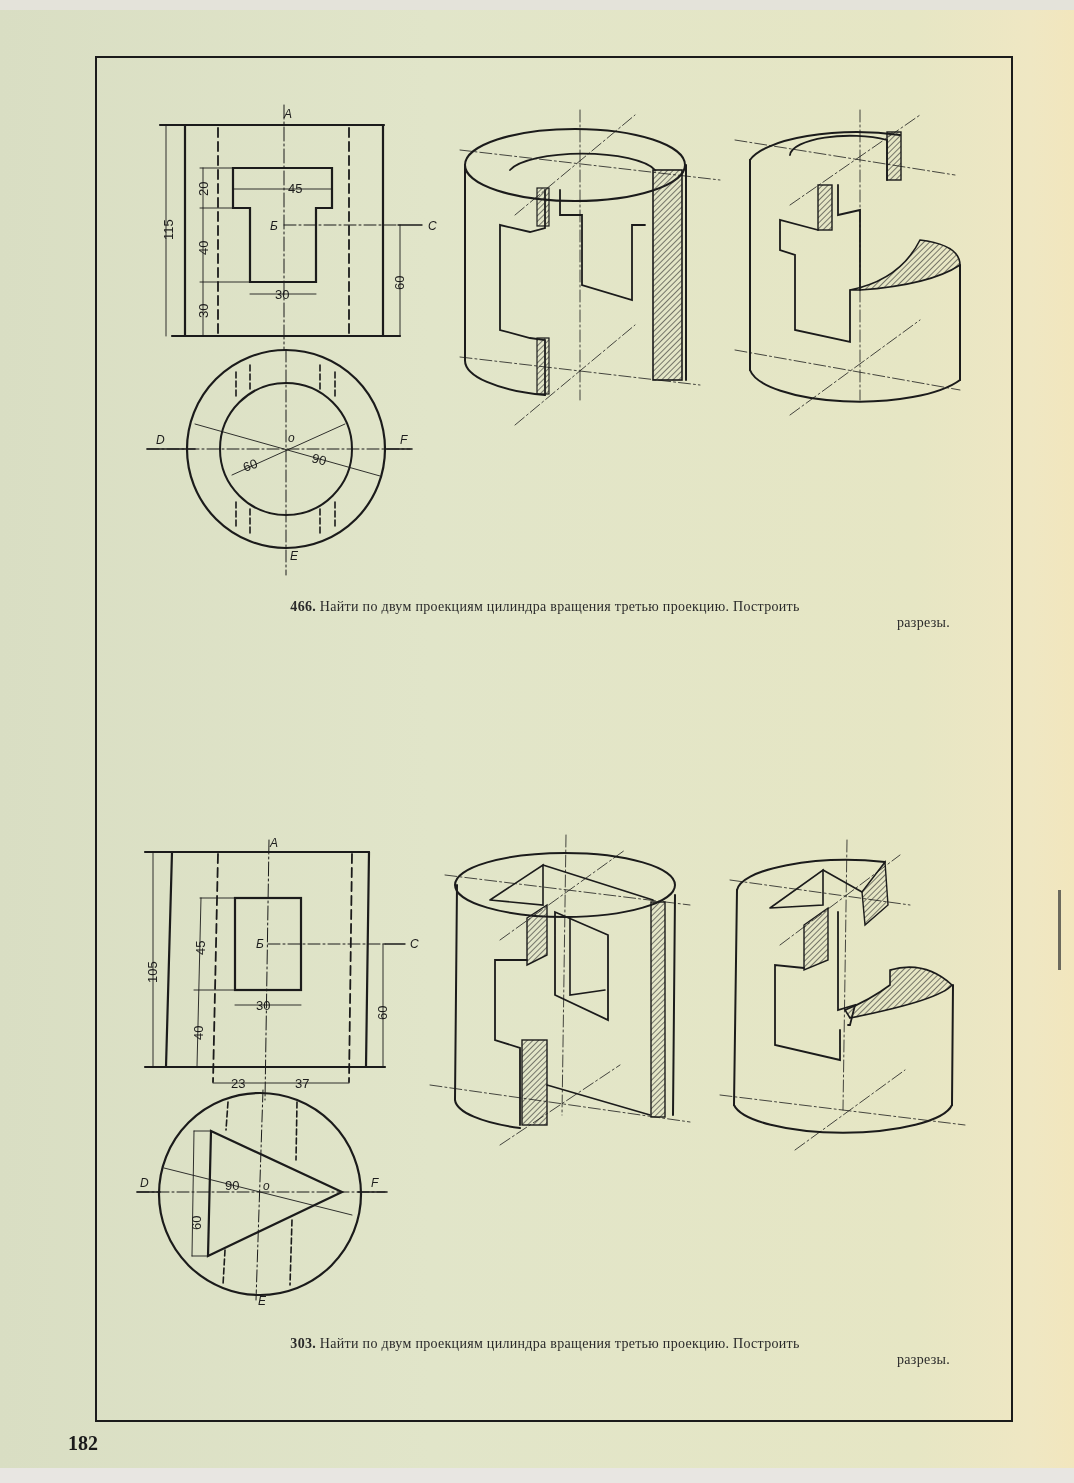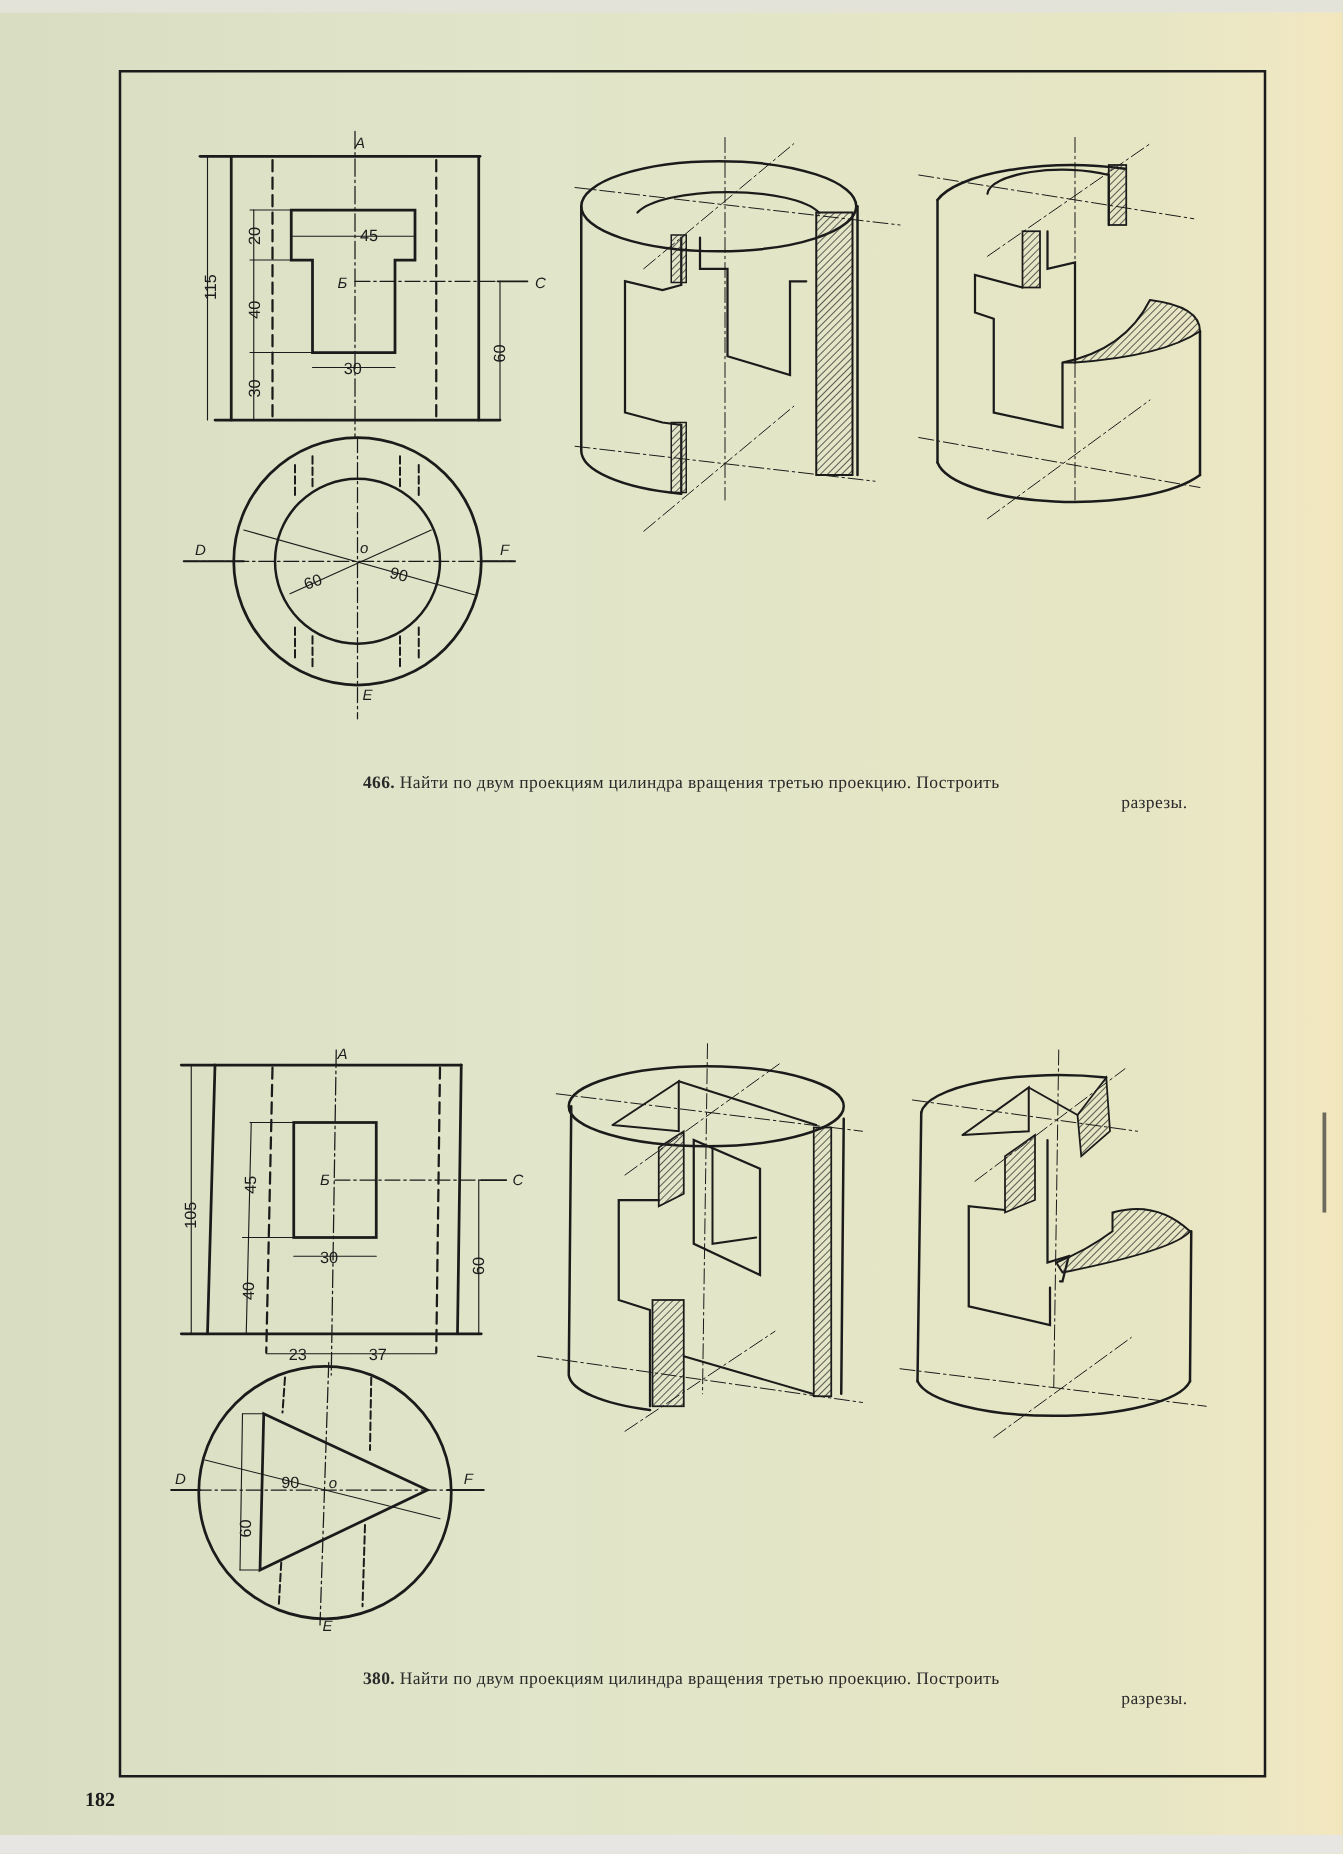--- a/index.html
+++ b/index.html
@@ -22,21 +22,21 @@
   .caption {
     position: absolute; left: 140px; width: 810px;
     font-family: "Liberation Serif", serif; font-size: 14px; color: #2a2a2a;
     text-align: center; line-height: 16px; letter-spacing: 0.3px;
   }
   .caption .num { font-weight: bold; }
   .caption .line1 { display: block; white-space: nowrap; }
   .caption .line2 { display: block; text-align: right; }
   .page-number {
     position: absolute; left: 68px; top: 1432px;
-    font-family: "Liberation Serif", serif; font-weight: bold; font-size: 16px; color: #1a1a1a;
+    font-family: "Liberation Serif", serif; font-weight: bold; font-size: 20px; color: #1a1a1a;
   }
   .lbl { font-family: "Liberation Sans", sans-serif; font-style: italic; font-size: 12px; fill: #1d1d1d; }
   .dim { font-family: "Liberation Sans", sans-serif; font-size: 13px; fill: #1d1d1d; }
   .edge { position: absolute; left: 1058px; top: 890px; width: 3px; height: 80px; background: #333; opacity: 0.7; }
 </style>
 </head>
 <body>
 
 <div class="page-bg"></div>
 <div class="top-strip"></div>
@@ -239,23 +239,23 @@
   <text class="dim" x="295" y="1088">37</text>
   <text class="dim" transform="translate(387,1020) rotate(-90)">60</text>
   <text class="lbl" x="140" y="1187">D</text>
   <text class="lbl" x="371" y="1187">F</text>
   <text class="lbl" x="258" y="1305">E</text>
   <text class="lbl" x="263" y="1190">o</text>
   <text class="dim" x="225" y="1190">90</text>
   <text class="dim" transform="translate(201,1230) rotate(-90)">60</text>
 </svg>
 
-<div class="caption" style="top:599px;margin-top:20px;">
+<div class="caption" style="top:599px;">
   <span class="line1"><span class="num">466.</span> <span>Найти по двум проекциям цилиндра вращения третью проекцию. Построить</span></span>
   <span class="line2">разрезы.</span>
 </div>
 
 <div class="caption" style="top:1336px;">
-  <span class="line1"><span class="num">380.</span> <span>Найти по двум проекциям цилиндра вращения третью проекцию. Построить</span></span>
+  <span class="line1"><span class="num">303.</span> <span>Найти по двум проекциям цилиндра вращения третью проекцию. Построить</span></span>
   <span class="line2">разрезы.</span>
 </div>
 
 <div class="page-number">182</div>
 
 </body></html>

